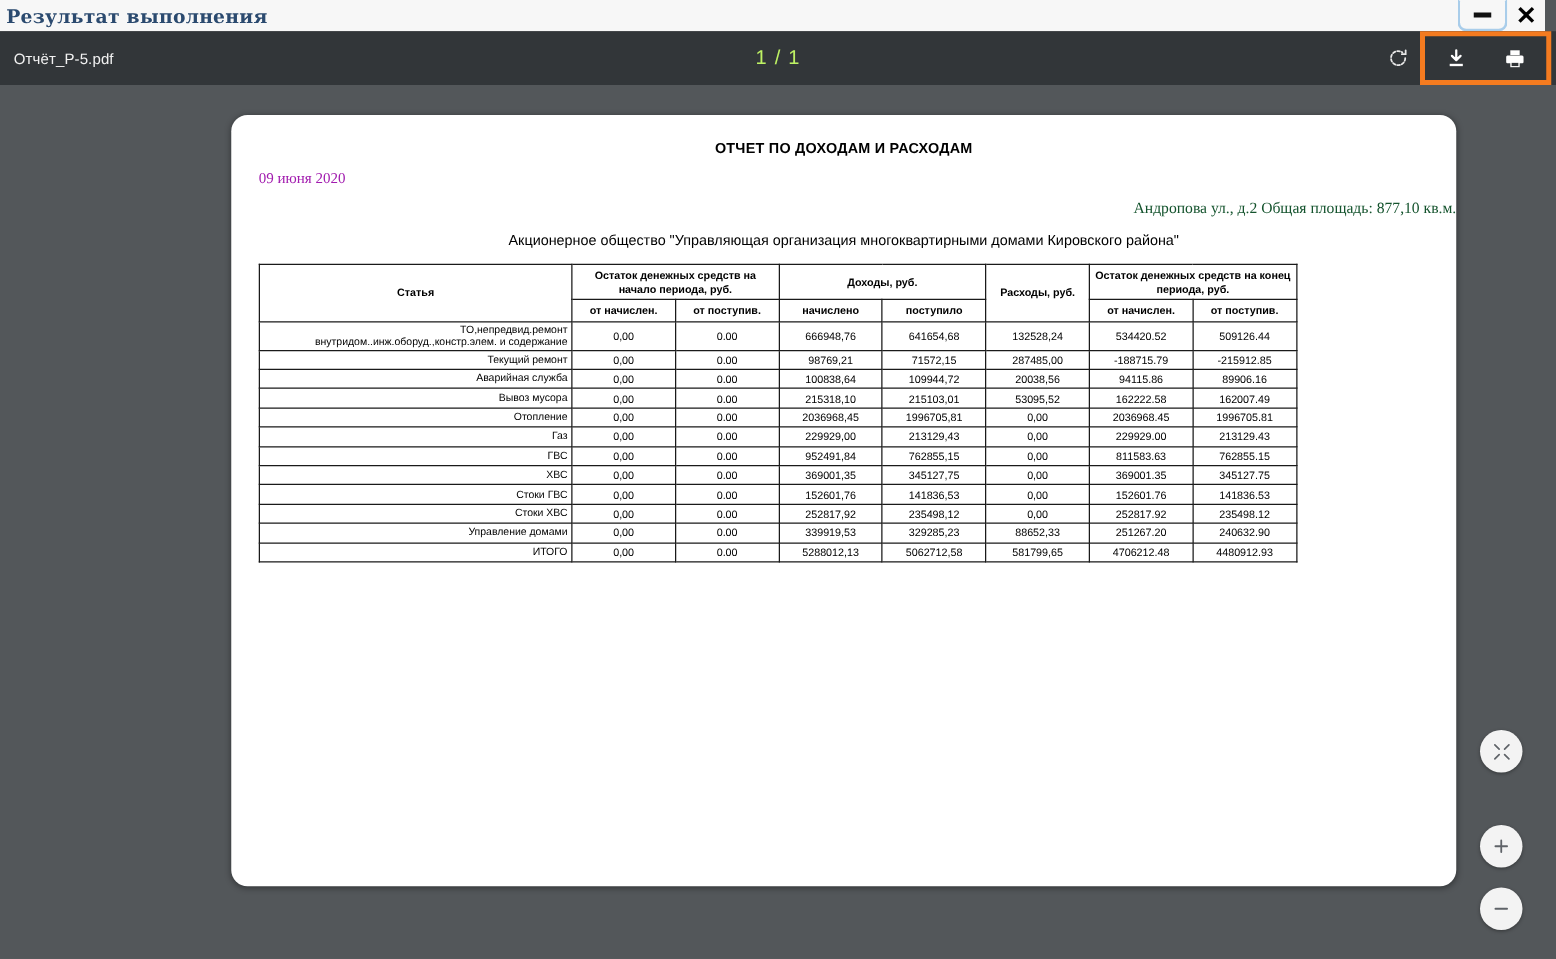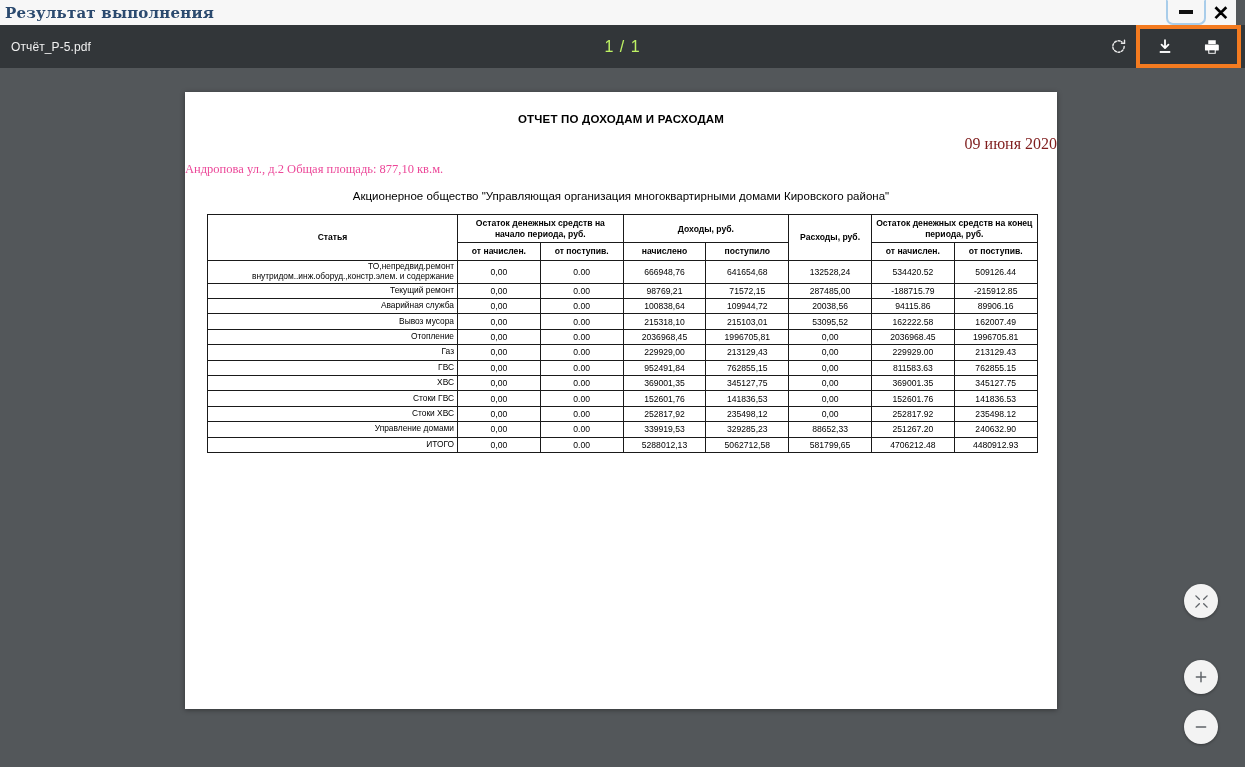--- a/index.html
+++ b/index.html
@@ -147,45 +147,45 @@
     box-shadow: 0 1px 3px rgba(0,0,0,.35);
   }
   .circ-btn.fit { margin-bottom: 26px; }
   .circ-btn svg { display: block; }
 
   
   .page {
     position: absolute;
     left: 185px;
     top: 24px;
-    width: 872px;
+    width: 980px;
     height: 617px;
     background: #fff;
     box-shadow: 0 1px 5px rgba(0,0,0,.4);
+    border-radius: 13px;
   }
   .doc-title {
     text-align: center;
     font-size: 11.5px;
     font-weight: 700;
     color: #000;
     margin-top: 21px;
     letter-spacing: .2px;
   }
   .doc-date {
     font-family: "Liberation Serif", "DejaVu Serif", serif;
-    font-size: 16px;
-    color: #7f1d1d;
+    font-size: 12px;
+    color: #a21caf;
     margin: 10px 0 0 22px;
-    text-align: right;
   }
   .doc-address {
     font-family: "Liberation Serif", "DejaVu Serif", serif;
-    text-align: left;
+    text-align: right;
     font-size: 12.5px;
-    color: #ec4899;
+    color: #14532d;
     margin-top: 9px;
   }
   .doc-org {
     text-align: center;
     font-size: 11.5px;
     color: #000;
     margin-top: 12px;
     line-height: 1.25;
   }
 

